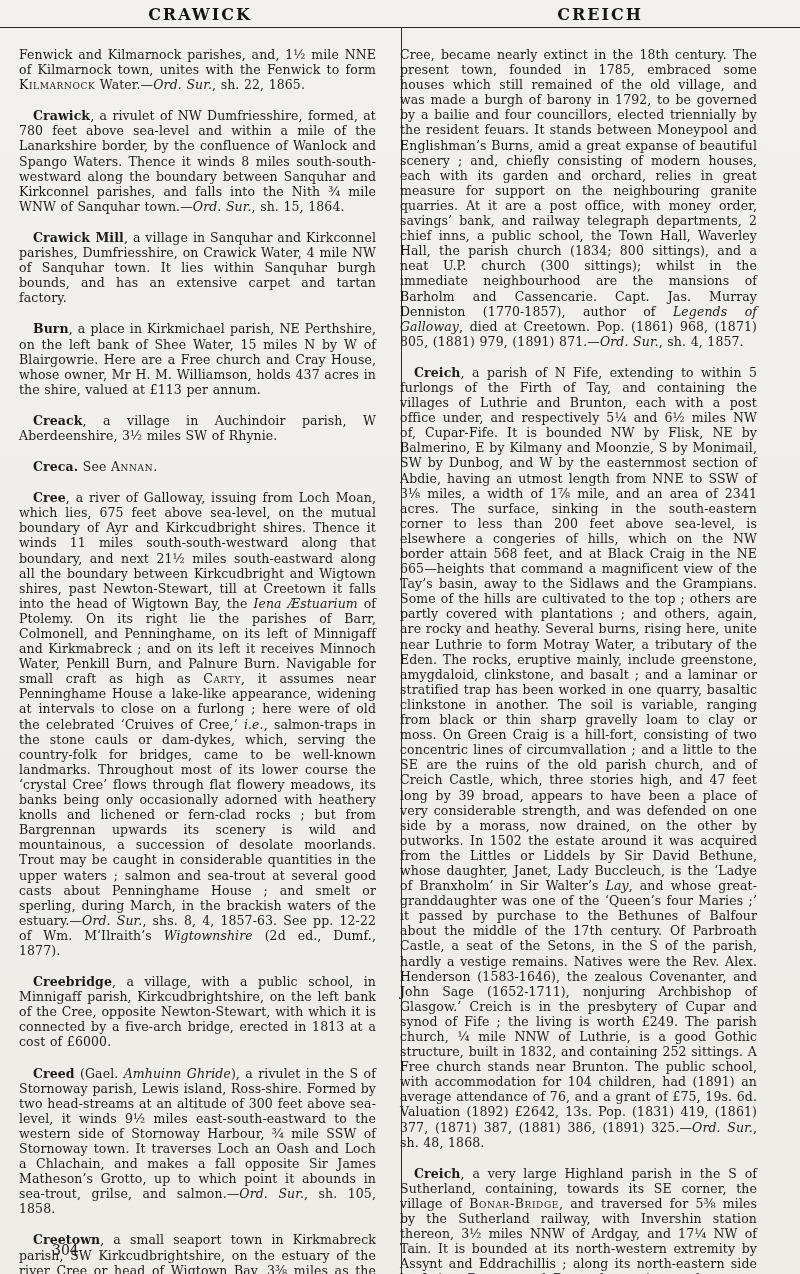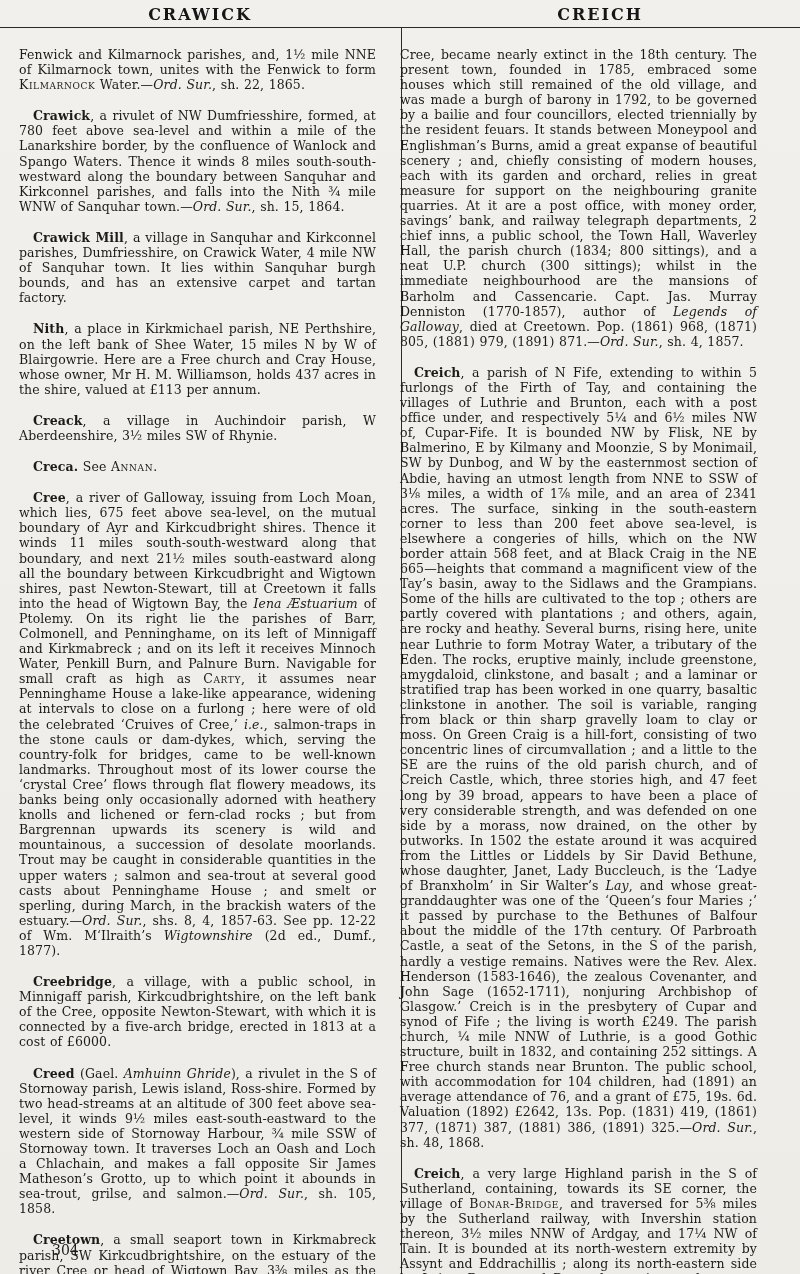--- a/index.html
+++ b/index.html
@@ -87,21 +87,21 @@
   <div class="running-head right">CREICH</div>
 
   <div class="header-rule"></div>
 
   <div class="column-divider"></div>
 
   <div class="col col-left">
       <p class="entry no-indent"><span>Fenwick and Kilmarnock parishes, and, 1½ mile NNE of Kilmarnock town, unites with the Fenwick to form </span><span class="run-sc">Kilmarnock</span><span> Water.—</span><span class="run-i">Ord. Sur.</span><span>, sh. 22, 1865.</span></p>
       <p class="entry"><span class="run-b">Crawick</span><span>, a rivulet of NW Dumfriesshire, formed, at 780 feet above sea-level and within a mile of the Lanarkshire border, by the confluence of Wanlock and Spango Waters.  Thence it winds 8 miles south-south-westward along the boundary between Sanquhar and Kirkconnel parishes, and falls into the Nith ¾ mile WNW of Sanquhar town.—</span><span class="run-i">Ord. Sur.</span><span>, sh. 15, 1864.</span></p>
       <p class="entry"><span class="run-b">Crawick Mill</span><span>, a village in Sanquhar and Kirkconnel parishes, Dumfriesshire, on Crawick Water, 4 mile NW of Sanquhar town.  It lies within Sanquhar burgh bounds, and has an extensive carpet and tartan factory.</span></p>
-      <p class="entry"><span class="run-b">Nith</span><span>, a place in Kirkmichael parish, NE Perthshire, on the left bank of Shee Water, 15 miles N by W of Blairgowrie.  Here are a Free church and Cray House, whose owner, Mr H. M. Williamson, holds 437 acres in the shire, valued at £113 per annum.</span></p>
+      <p class="entry"><span class="run-b">Burn</span><span>, a place in Kirkmichael parish, NE Perthshire, on the left bank of Shee Water, 15 miles N by W of Blairgowrie.  Here are a Free church and Cray House, whose owner, Mr H. M. Williamson, holds 437 acres in the shire, valued at £113 per annum.</span></p>
       <p class="entry"><span class="run-b">Creack</span><span>, a village in Auchindoir parish, W Aberdeenshire, 3½ miles SW of Rhynie.</span></p>
       <p class="entry"><span class="run-b">Creca.</span><span>  See </span><span class="run-sc">Annan</span><span>.</span></p>
       <p class="entry"><span class="run-b">Cree</span><span>, a river of Galloway, issuing from Loch Moan, which lies, 675 feet above sea-level, on the mutual boundary of Ayr and Kirkcudbright shires.  Thence it winds 11 miles south-south-westward along that boundary, and next 21½ miles south-eastward along all the boundary between Kirkcudbright and Wigtown shires, past Newton-Stewart, till at Creetown it falls into the head of Wigtown Bay, the </span><span class="run-i">Iena Æstuarium</span><span> of Ptolemy. On its right lie the parishes of Barr, Colmonell, and Penninghame, on its left of Minnigaff and Kirkmabreck ; and on its left it receives Minnoch Water, Penkill Burn, and Palnure Burn.  Navigable for small craft as high as </span><span class="run-sc">Carty</span><span>, it assumes near Penninghame House a lake-like appearance, widening at intervals to close on a furlong ; here were of old the celebrated ‘Cruives of Cree,’ </span><span class="run-i">i.e.</span><span>, salmon-traps in the stone cauls or dam-dykes, which, serving the country-folk for bridges, came to be well-known landmarks.  Throughout most of its lower course the ‘crystal Cree’ flows through flat flowery meadows, its banks being only occasionally adorned with heathery knolls and lichened or fern-clad rocks ; but from Bargrennan upwards its scenery is wild and mountainous, a succession of desolate moorlands.  Trout may be caught in considerable quantities in the upper waters ; salmon and sea-trout at several good casts about Penninghame House ; and smelt or sperling, during March, in the brackish waters of the estuary.—</span><span class="run-i">Ord. Sur.</span><span>, shs. 8, 4, 1857-63.  See pp. 12-22 of Wm. M‘Ilraith’s </span><span class="run-i">Wigtownshire</span><span> (2d ed., Dumf., 1877).</span></p>
       <p class="entry"><span class="run-b">Creebridge</span><span>, a village, with a public school, in Minnigaff parish, Kirkcudbrightshire, on the left bank of the Cree, opposite Newton-Stewart, with which it is connected by a five-arch bridge, erected in 1813 at a cost of £6000.</span></p>
       <p class="entry"><span class="run-b">Creed</span><span> (Gael. </span><span class="run-i">Amhuinn Ghride</span><span>), a rivulet in the S of Stornoway parish, Lewis island, Ross-shire.  Formed by two head-streams at an altitude of 300 feet above sea-level, it winds 9½ miles east-south-eastward to the western side of Stornoway Harbour, ¾ mile SSW of Stornoway town.  It traverses Loch an Oash and Loch a Chlachain, and makes a fall opposite Sir James Matheson’s Grotto, up to which point it abounds in sea-trout, grilse, and salmon.—</span><span class="run-i">Ord. Sur.</span><span>, sh. 105, 1858.</span></p>
       <p class="entry"><span class="run-b">Creetown</span><span>, a small seaport town in Kirkmabreck parish, SW Kirkcudbrightshire, on the estuary of the river Cree or head of Wigtown Bay, 3⅜ miles as the crow flies NE of Wigtown, and 1 mile S of Creetown station on the Portpatrick railway, this being 6½ miles SE of Newton-Stewart, and 43½ WSW of Dumfries.  A village, called Creth, occupying its site, was in 1300 the rendezvous of an English army ; and either that village or a successor to it, bearing the name of Ferrytown of</span></p>
     </div>
 
   <div class="col col-right">
       <p class="entry no-indent"><span>Cree, became nearly extinct in the 18th century.  The present town, founded in 1785, embraced some houses which still remained of the old village, and was made a burgh of barony in 1792, to be governed by a bailie and four councillors, elected triennially by the resident feuars.  It stands between Moneypool and Englishman’s Burns, amid a great expanse of beautiful scenery ; and, chiefly consisting of modern houses, each with its garden and orchard, relies in great measure for support on the neighbouring granite quarries.  At it are a post office, with money order, savings’ bank, and railway telegraph departments, 2 chief inns, a public school, the Town Hall, Waverley Hall, the parish church (1834; 800 sittings), and a neat U.P. church (300 sittings); whilst in the immediate neighbourhood are the mansions of Barholm and Cassencarie.  Capt. Jas. Murray Denniston (1770-1857), author of </span><span class="run-i">Legends of Galloway</span><span>, died at Creetown.  Pop. (1861) 968, (1871) 805, (1881) 979, (1891) 871.—</span><span class="run-i">Ord. Sur.</span><span>, sh. 4, 1857.</span></p>

